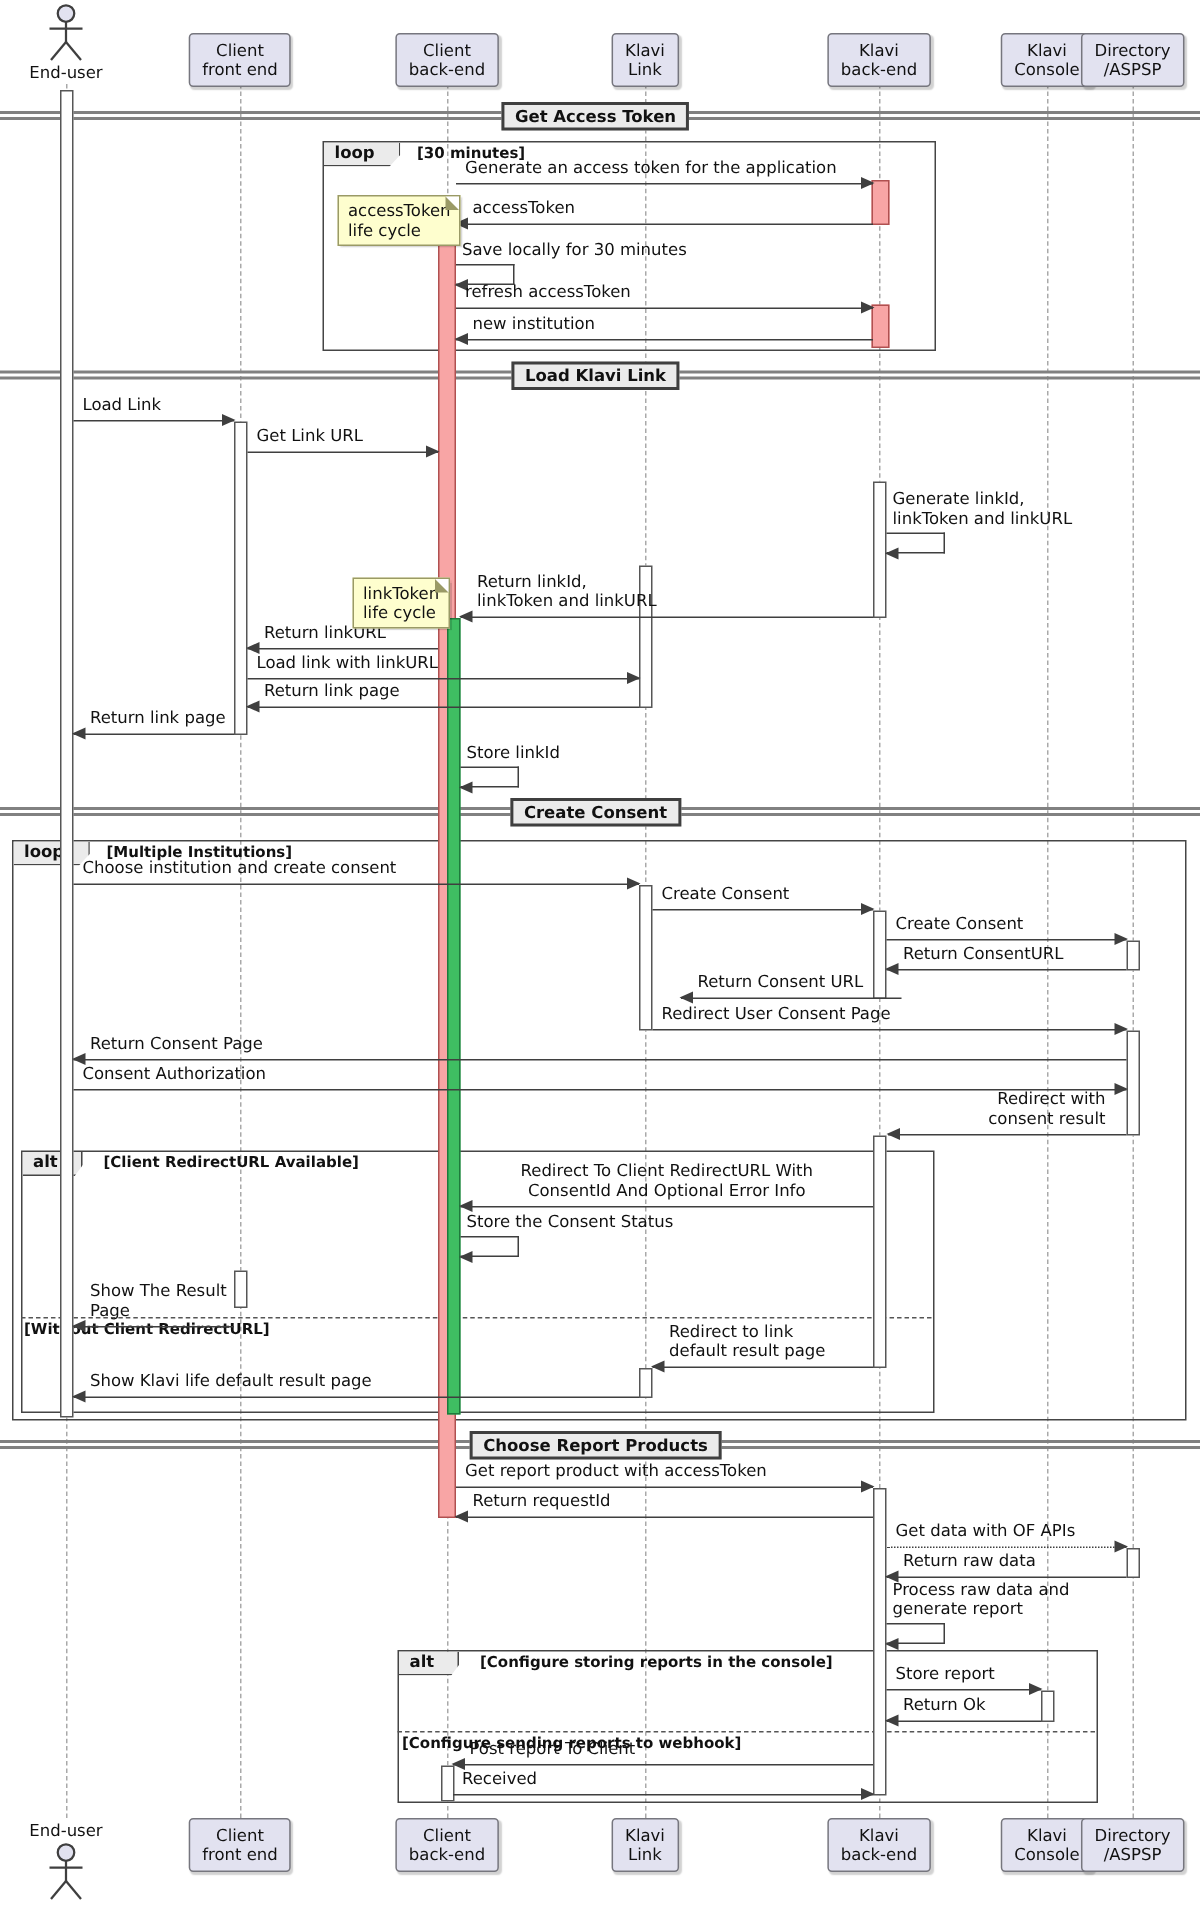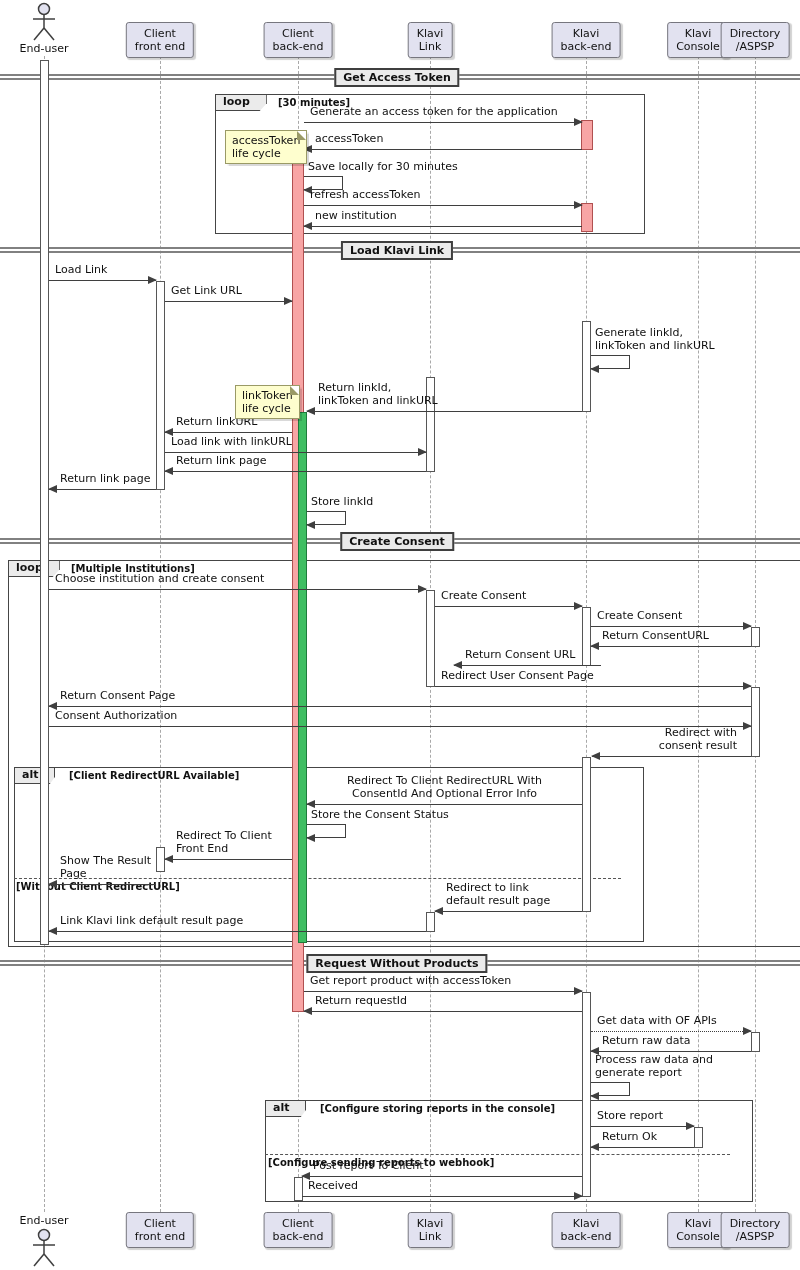--- a/index.html
+++ b/index.html
@@ -9,21 +9,21 @@
   .pbox{position:absolute;transform:translateX(-50%);background:#E2E2F0;border:1px solid #76767e;
         border-radius:3px;padding:4px 8px;text-align:center;white-space:pre-line;
         font-size:11px;line-height:13px;box-shadow:1.5px 1.5px 1px rgba(0,0,0,.18);z-index:6;}
   .actorlbl{position:absolute;transform:translateX(-50%);font-size:11px;white-space:nowrap;z-index:6;}
   .actorfig{position:absolute;transform:translateX(-50%);z-index:6;}
   .divider{position:absolute;left:0;width:800px;height:6px;border-top:2px solid #818181;
            border-bottom:2px solid #818181;box-sizing:border-box;z-index:2;}
   .divlbl{position:absolute;left:397px;top:-8px;transform:translateX(-50%);background:#EBEBEB;
           border:2px solid #3f3f3f;font-weight:bold;font-size:11px;line-height:13px;
           padding:1px 7px;white-space:nowrap;z-index:3;}
-  .frame{position:absolute;border:1.5px solid #454545;z-index:2;padding-left:21px;}
+  .frame{position:absolute;border:1.5px solid #454545;z-index:2;}
   .ftab{position:absolute;top:0;left:0;background:#EBEBEB;border-right:1.5px solid #454545;
         border-bottom:1.5px solid #454545;font-weight:bold;font-size:11px;line-height:12px;
         padding:1px 16px 2px 7px;clip-path:polygon(0 0,100% 0,100% 52%,86% 100%,0 100%);}
   .fcond{position:absolute;top:2px;font-weight:bold;font-size:10px;white-space:nowrap;}
   .elsel{position:absolute;border-top:1px dashed #555;z-index:3;}
   .elselbl{position:absolute;font-weight:bold;font-size:10px;white-space:nowrap;z-index:3;}
   .bar{position:absolute;width:9px;background:#FFF;border:1px solid #565656;box-sizing:border-box;z-index:3;}
   .bar.pink{width:12px;background:#F8A5A5;border-color:#b05050;}
   .bar.green{background:#3FBE62;border-color:#1e7a3c;z-index:4;}
   .msg{position:absolute;font-size:11px;line-height:13px;z-index:5;}
@@ -110,21 +110,21 @@
   <div class="divider" style="top:74px">
     <div class="divlbl">Get Access Token</div>
   </div>
   <div class="divider" style="top:247px">
     <div class="divlbl">Load Klavi Link</div>
   </div>
   <div class="divider" style="top:538px">
     <div class="divlbl">Create Consent</div>
   </div>
   <div class="divider" style="top:960px">
-    <div class="divlbl">Request Without Products</div>
+    <div class="divlbl">Choose Report Products</div>
   </div>
 
   <div class="frame" style="left:215px;top:94px;width:407px;height:138px">
     <div class="ftab">loop</div>
     <div class="fcond" style="left:62px">[30 minutes]</div>
   </div>
   <div class="frame" style="left:8px;top:560px;width:781px;height:385px">
     <div class="ftab">loop</div>
     <div class="fcond" style="left:62px">[Multiple Institutions]</div>
   </div>
@@ -336,44 +336,37 @@
         <div class="line"></div>
         <div class="hd"></div>
       </div>
   </div>
   <div class="selfmsg" style="left:307px;top:808px">
     <div class="lbl">Store the Consent Status</div>
     <div class="loopbox">
         <div class="hd"></div>
       </div>
   </div>
-  <div class="msg l" style="left:165px;top:829px;width:127px">
-    <div class="lbl">Redirect To Client Front End</div>
-      <div class="arr l">
-        <div class="line"></div>
-        <div class="hd"></div>
-      </div>
-  </div>
   <div class="msg l" style="left:49px;top:854px;width:107px">
     <div class="lbl">Show The Result Page</div>
       <div class="arr l">
         <div class="line"></div>
         <div class="hd"></div>
       </div>
   </div>
   <div class="msg l" style="left:435px;top:881px;width:147px">
     <div class="lbl">Redirect to link
 default result page</div>
       <div class="arr l">
         <div class="line"></div>
         <div class="hd"></div>
       </div>
   </div>
   <div class="msg l" style="left:49px;top:914px;width:377px">
-    <div class="lbl">Link Klavi link default result page</div>
+    <div class="lbl">Show Klavi life default result page</div>
       <div class="arr l">
         <div class="line"></div>
         <div class="hd"></div>
       </div>
   </div>
 
   <div class="msg r" style="left:304px;top:974px;width:278px">
     <div class="lbl">Get report product with accessToken</div>
       <div class="arr r">
         <div class="line"></div>

